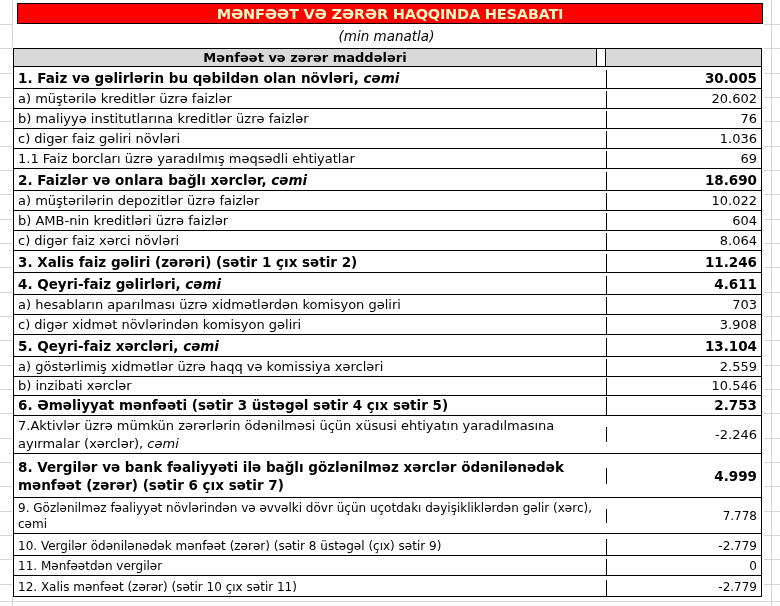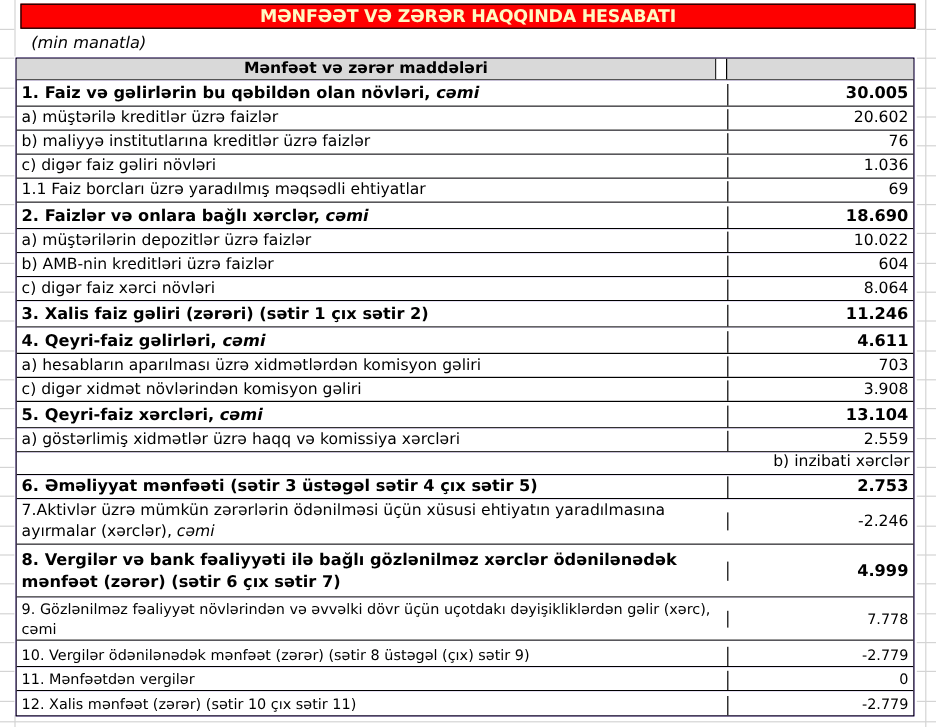--- a/index.html
+++ b/index.html
@@ -12,22 +12,22 @@
   .gridline.v{width:1px;}
   .title-bar{
     position:absolute;left:17px;top:3px;width:746px;height:21px;
     background:#fe0000;border:1px solid #000;box-sizing:border-box;
     display:flex;align-items:center;justify-content:center;
   }
   .title-bar span{
     color:#fef9c3;font-weight:bold;font-size:14.5px;letter-spacing:-0.2px;white-space:nowrap;
   }
   .unit-note{
-    position:absolute;left:26px;top:26px;width:747px;height:20px;
-    text-align:left;font-style:italic;font-size:13.5px;line-height:20px;padding-right:2px;
+    position:absolute;left:13px;top:26px;width:747px;height:20px;
+    text-align:center;font-style:italic;font-size:13.5px;line-height:20px;padding-right:2px;
   }
   .pnl-table{
     position:absolute;left:13px;top:48px;width:749px;
     border:1px solid #000;box-sizing:border-box;background:#8b5cf6;
   }
   .trow{
     display:flex;border-bottom:1px solid #000;box-sizing:border-box;
     align-items:flex-end;background:#fff;
   }
   .trow:last-child{border-bottom:none;}
@@ -51,21 +51,21 @@
     flex:1 1 auto;background:#d9d9d9;border-left:1px solid #000;box-sizing:border-box;
   }
   
   .r-reg{font-size:13px;}
   .r-bold{font-size:13.5px;font-weight:bold;}
   .r-small{font-size:12px;}
   .two{align-items:center;}
   .two .cell.label{white-space:normal;line-height:1.35;padding-top:1px;padding-bottom:0;}
   .two .cell.value{padding-bottom:0;}
   .one .cell.label{white-space:nowrap;}
-  .lab-italic{font-style:italic;} .h19{height:19px;flex-direction:column;} .h20{height:20px;} .h22{height:22px;}
+  .lab-italic{font-style:italic;} .h19{height:19px;} .h20{height:20px;} .h22{height:22px;}
   .h36{height:36px;} .h38{height:38px;} .h44{height:44px;}
 </style>
 </head>
 <body>
 
 <div class="screen">
 
   <div id="gridlines">
       <div class="gridline h" style="left: 0px; top: 24px; width: 12px; height: 1px;"></div>
       <div class="gridline h" style="left: 764px; top: 24px; width: 16px; height: 1px;"></div>

